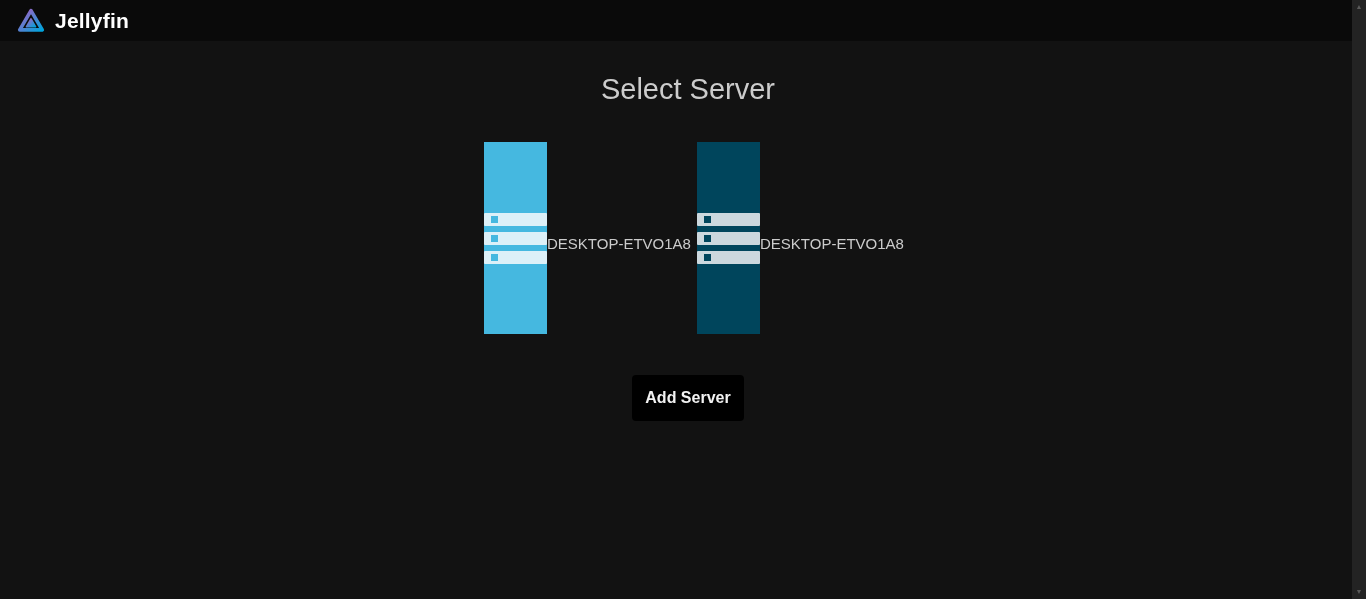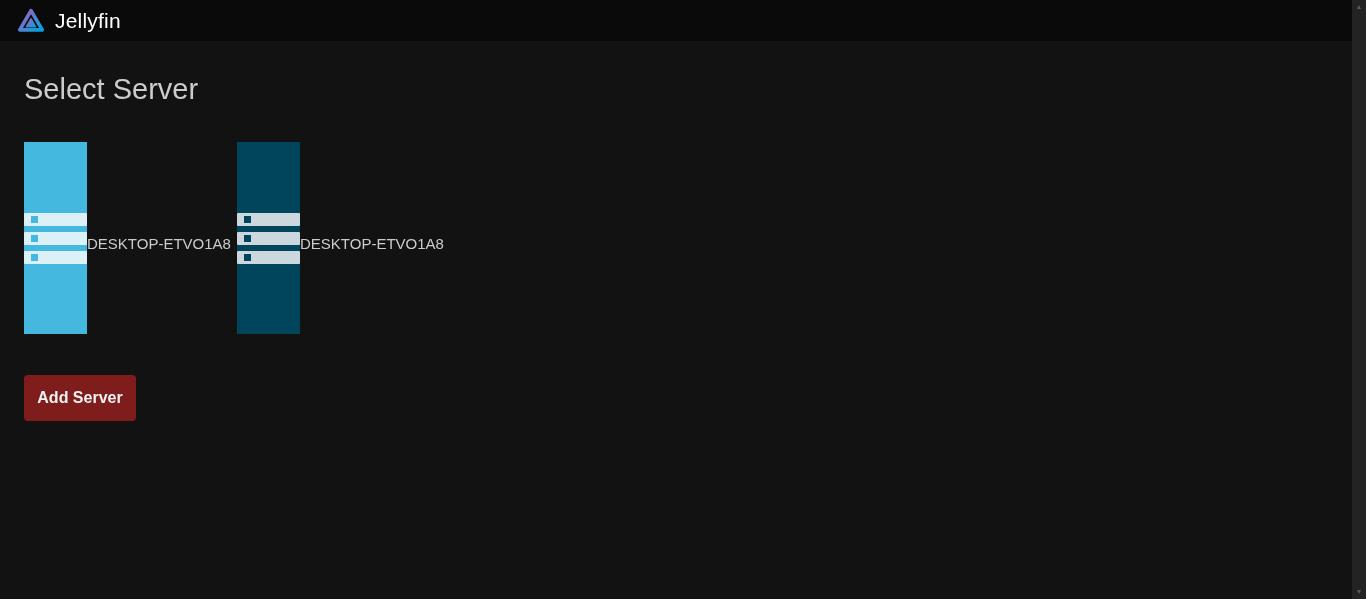--- a/index.html
+++ b/index.html
@@ -23,31 +23,31 @@
   .logo-wrap {
     display: flex;
     align-items: center;
     gap: 9px;
     cursor: pointer;
   }
   .logo-wrap svg { width: 30px; height: 30px; display: block; }
   .app-name {
     color: #ffffff;
     font-size: 21px;
-    font-weight: 400;
+    font-weight: 700;
     letter-spacing: 0.2px;
   }
 
   
   .main-area {
     position: absolute;
     top: 41px; left: 0; right: 14px; bottom: 0;
     display: flex;
     flex-direction: column;
-    align-items: flex-start;
+    align-items: center;
     padding-left: 24px;
   }
   .page-title {
     margin-top: 30px;
     font-size: 29px;
     font-weight: 400;
     color: #cccccc;
     line-height: 1.25;
   }
 
@@ -94,21 +94,21 @@
     font-size: 15px;
     color: #cbcbcb;
     text-align: center;
     white-space: nowrap;
   }
 
   .add-server-button {
     margin-top: 41px;
     width: 112px;
     height: 46px;
-    background: #7f1d1d;
+    background: #000000;
     color: #f2f2f2;
     border: none;
     border-radius: 4px;
     font-family: "Liberation Sans", sans-serif;
     font-size: 16px;
     font-weight: 700;
     cursor: pointer;
   }
 
   

